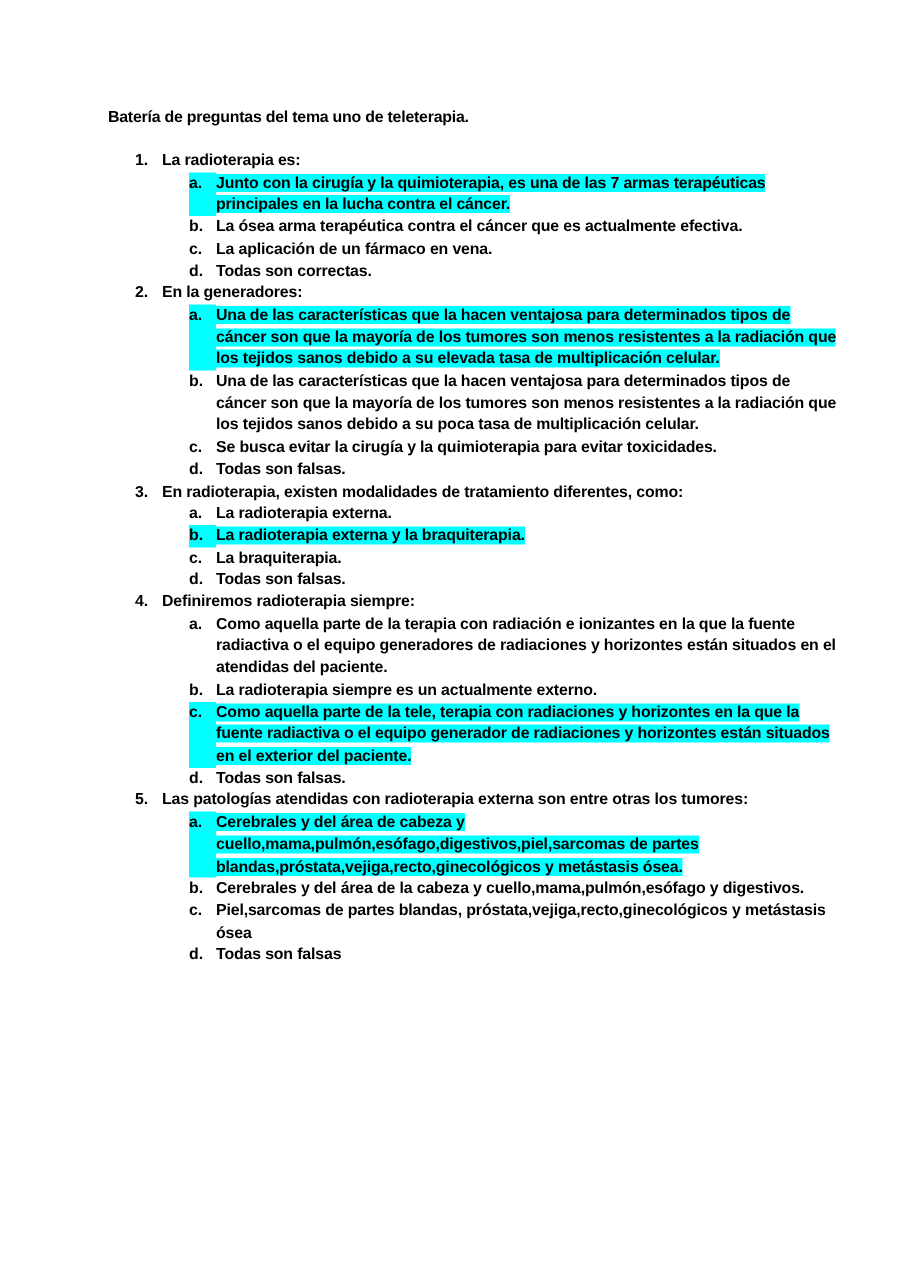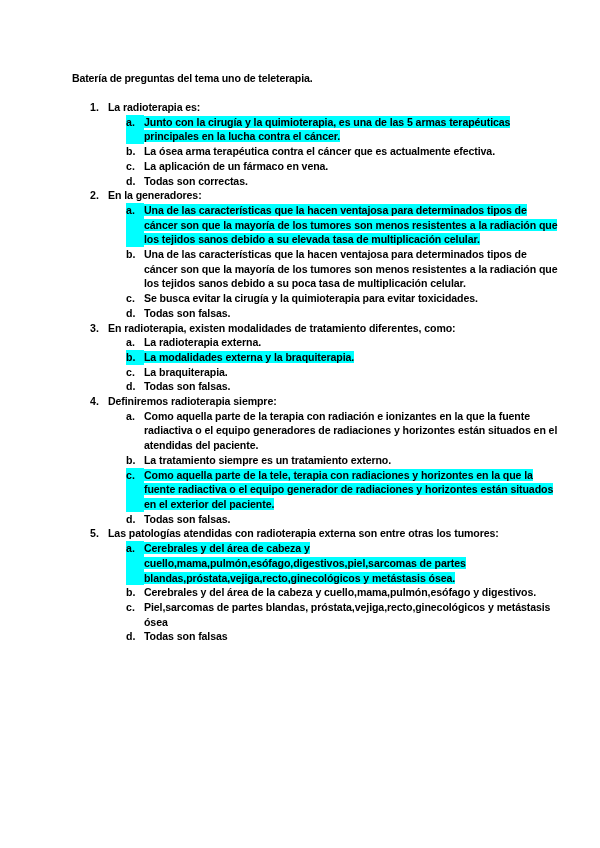--- a/index.html
+++ b/index.html
@@ -28,21 +28,21 @@
   <div class="questions">
 
     <div class="q">
       <div class="q-row">
         <span class="q-num">1.</span>
         <span class="q-text">La radioterapia es:</span>
       </div>
       <div class="opts">
         <div class="opt hl">
             <span class="opt-letter">a.</span>
-            <span class="opt-text" style="width:306px"><span class="hltext">Junto con la cirugía y la quimioterapia, es una de las 5 armas terapéuticas principales en la lucha contra el cáncer.</span></span>
+            <span class="opt-text" style="width:306px"><span class="hltext">Junto con la cirugía y la quimioterapia, es una de las 7 armas terapéuticas principales en la lucha contra el cáncer.</span></span>
           </div>
         <div class="opt">
             <span class="opt-letter">b.</span>
             <span class="opt-text">La ósea arma terapéutica contra el cáncer que es actualmente efectiva.</span>
           </div>
         <div class="opt">
             <span class="opt-letter">c.</span>
             <span class="opt-text">La aplicación de un fármaco en vena.</span>
           </div>
         <div class="opt">
@@ -82,21 +82,21 @@
         <span class="q-num">3.</span>
         <span class="q-text">En radioterapia, existen modalidades de tratamiento diferentes, como:</span>
       </div>
       <div class="opts">
         <div class="opt">
             <span class="opt-letter">a.</span>
             <span class="opt-text">La radioterapia externa.</span>
           </div>
         <div class="opt hl">
             <span class="opt-letter">b.</span>
-            <span class="opt-text"><span class="hltext">La modalidades externa y la braquiterapia.</span></span>
+            <span class="opt-text"><span class="hltext">La radioterapia externa y la braquiterapia.</span></span>
           </div>
         <div class="opt">
             <span class="opt-letter">c.</span>
             <span class="opt-text">La braquiterapia.</span>
           </div>
         <div class="opt">
             <span class="opt-letter">d.</span>
             <span class="opt-text">Todas son falsas.</span>
           </div>
       </div>
@@ -107,21 +107,21 @@
         <span class="q-num">4.</span>
         <span class="q-text">Definiremos radioterapia siempre:</span>
       </div>
       <div class="opts">
         <div class="opt">
             <span class="opt-letter">a.</span>
             <span class="opt-text">Como aquella parte de la terapia con radiación e ionizantes en la que la fuente radiactiva o el equipo generadores de radiaciones y horizontes están situados en el atendidas del paciente.</span>
           </div>
         <div class="opt">
             <span class="opt-letter">b.</span>
-            <span class="opt-text">La tratamiento siempre es un tratamiento externo.</span>
+            <span class="opt-text">La radioterapia siempre es un actualmente externo.</span>
           </div>
         <div class="opt hl">
             <span class="opt-letter">c.</span>
             <span class="opt-text"><span class="hltext">Como aquella parte de la tele, terapia con radiaciones y horizontes en la que la fuente radiactiva o el equipo generador de radiaciones y horizontes están situados en el exterior del paciente.</span></span>
           </div>
         <div class="opt">
             <span class="opt-letter">d.</span>
             <span class="opt-text">Todas son falsas.</span>
           </div>
       </div>

